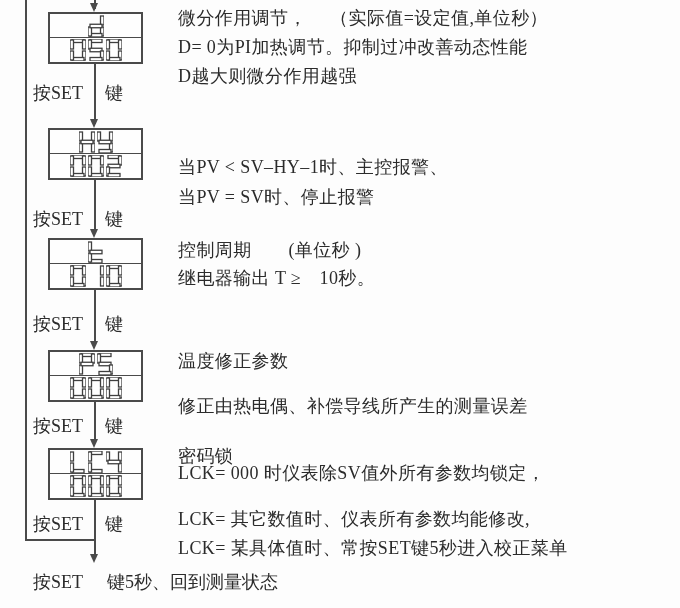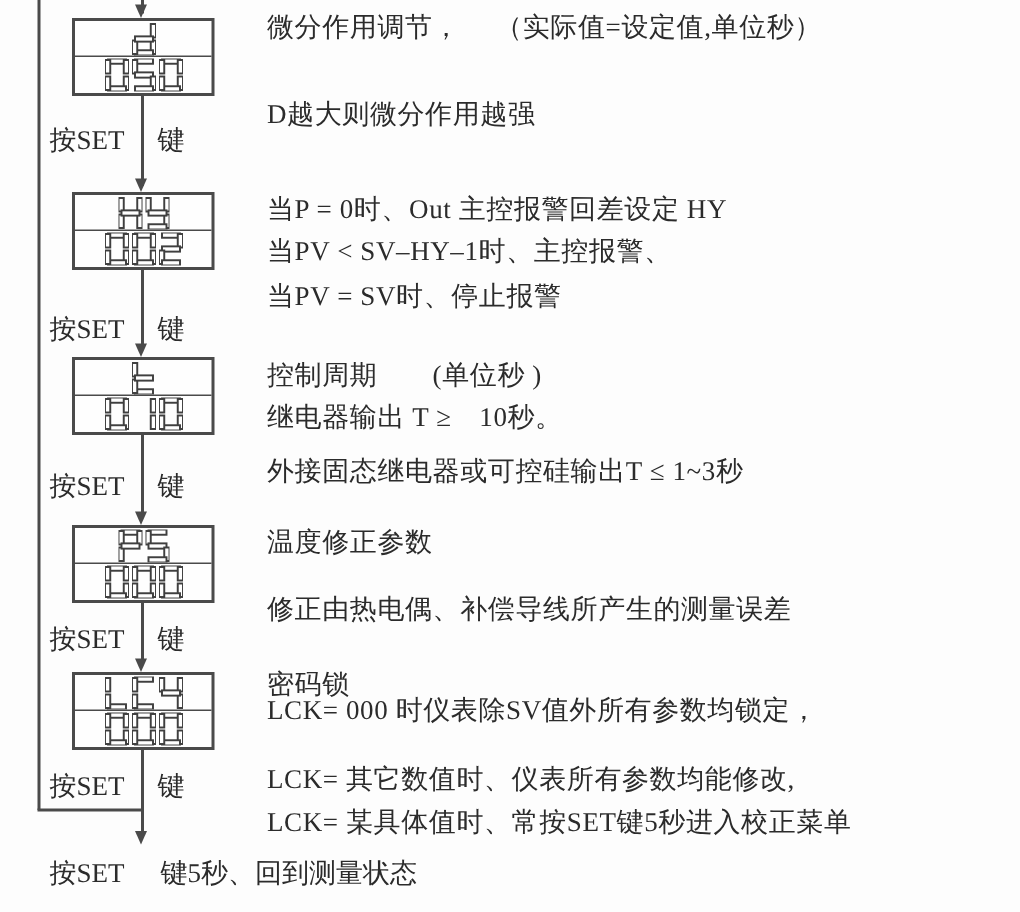--- a/index.html
+++ b/index.html
@@ -303,29 +303,28 @@
   <div class="setlab" style="top:417px">
     <span class="press">按SET</span>
     <span class="key">键</span>
   </div>
   <div class="setlab" style="top:515px">
     <span class="press">按SET</span>
     <span class="key">键</span>
   </div>
 
   <div class="rtext" style="top:7px">微分作用调节，　 （实际值=设定值,单位秒）</div>
+  <div class="rtext" style="top:36px">D= 0为PI加热调节。抑制过冲改善动态性能</div>
   <div class="rtext" style="top:65px">D越大则微分作用越强</div>
 
-  <div class="rtext" style="top:128px">当P = 0时、Out 主控报警回差设定 HY</div>
   <div class="rtext" style="top:156px">当PV &lt; SV–HY–1时、主控报警、</div>
   <div class="rtext" style="top:186px">当PV = SV时、停止报警</div>
 
   <div class="rtext" style="top:239px">控制周期　　(单位秒 )</div>
   <div class="rtext" style="top:267px">继电器输出 T ≥　10秒。</div>
-  <div class="rtext" style="top:303px">外接固态继电器或可控硅输出T ≤ 1~3秒</div>
 
   <div class="rtext" style="top:350px">温度修正参数</div>
   <div class="rtext" style="top:395px">修正由热电偶、补偿导线所产生的测量误差</div>
 
   <div class="rtext" style="top:445px">密码锁</div>
   <div class="rtext" style="top:462px">LCK= 000 时仪表除SV值外所有参数均锁定，</div>
   <div class="rtext" style="top:508px">LCK= 其它数值时、仪表所有参数均能修改,</div>
   <div class="rtext" style="top:537px">LCK= 某具体值时、常按SET键5秒进入校正菜单</div>
 
   <div class="footer">

